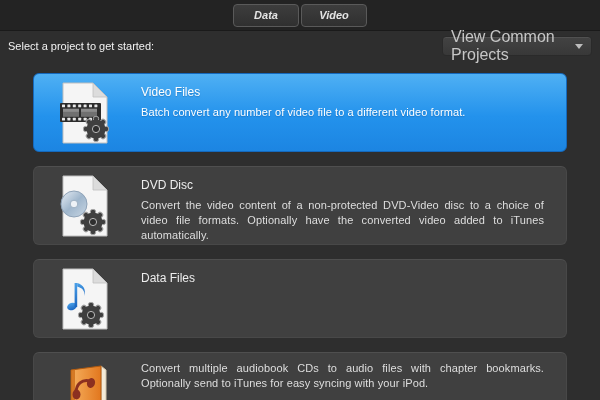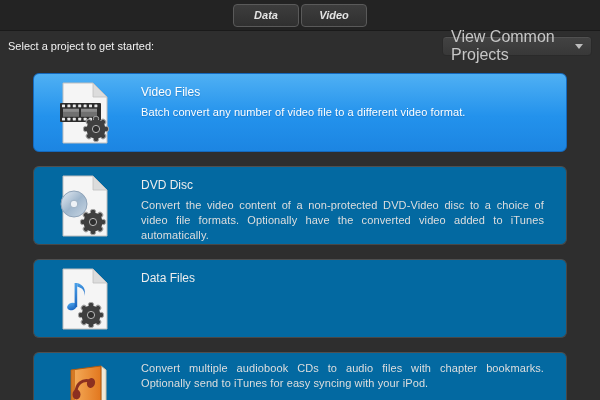--- a/index.html
+++ b/index.html
@@ -43,21 +43,21 @@
     font-size:16px;color:#c6c6c6;cursor:default;
   }
   .dd-arrow{
     width:0;height:0;border-left:4px solid transparent;border-right:4px solid transparent;
     border-top:5px solid #bdbdbd;margin-left:6px;
   }
   
   .projects{padding:12px 33px 0;}
   .project{
     box-sizing:border-box;height:79px;margin-bottom:14px;border-radius:6px;
-    background:#0369a1;border:1px solid #484848;border-top-color:#4f4f4f;
+    background:#404040;border:1px solid #484848;border-top-color:#4f4f4f;
     display:flex;padding:8px 22px 0 26px;cursor:default;
   }
   .project.selected{
     background:linear-gradient(180deg,#4fb0f4 0%,#2392ec 55%,#1c85e2 100%);
     border:1px solid #1569bd;
   }
   .proj-icon{width:56px;height:64px;flex:0 0 56px;margin-right:25px;overflow:visible;}
   .proj-text{width:408px;}
   .proj-title{font-size:12px;color:#ededed;margin:3px 0 6px;}
   .proj-desc{

